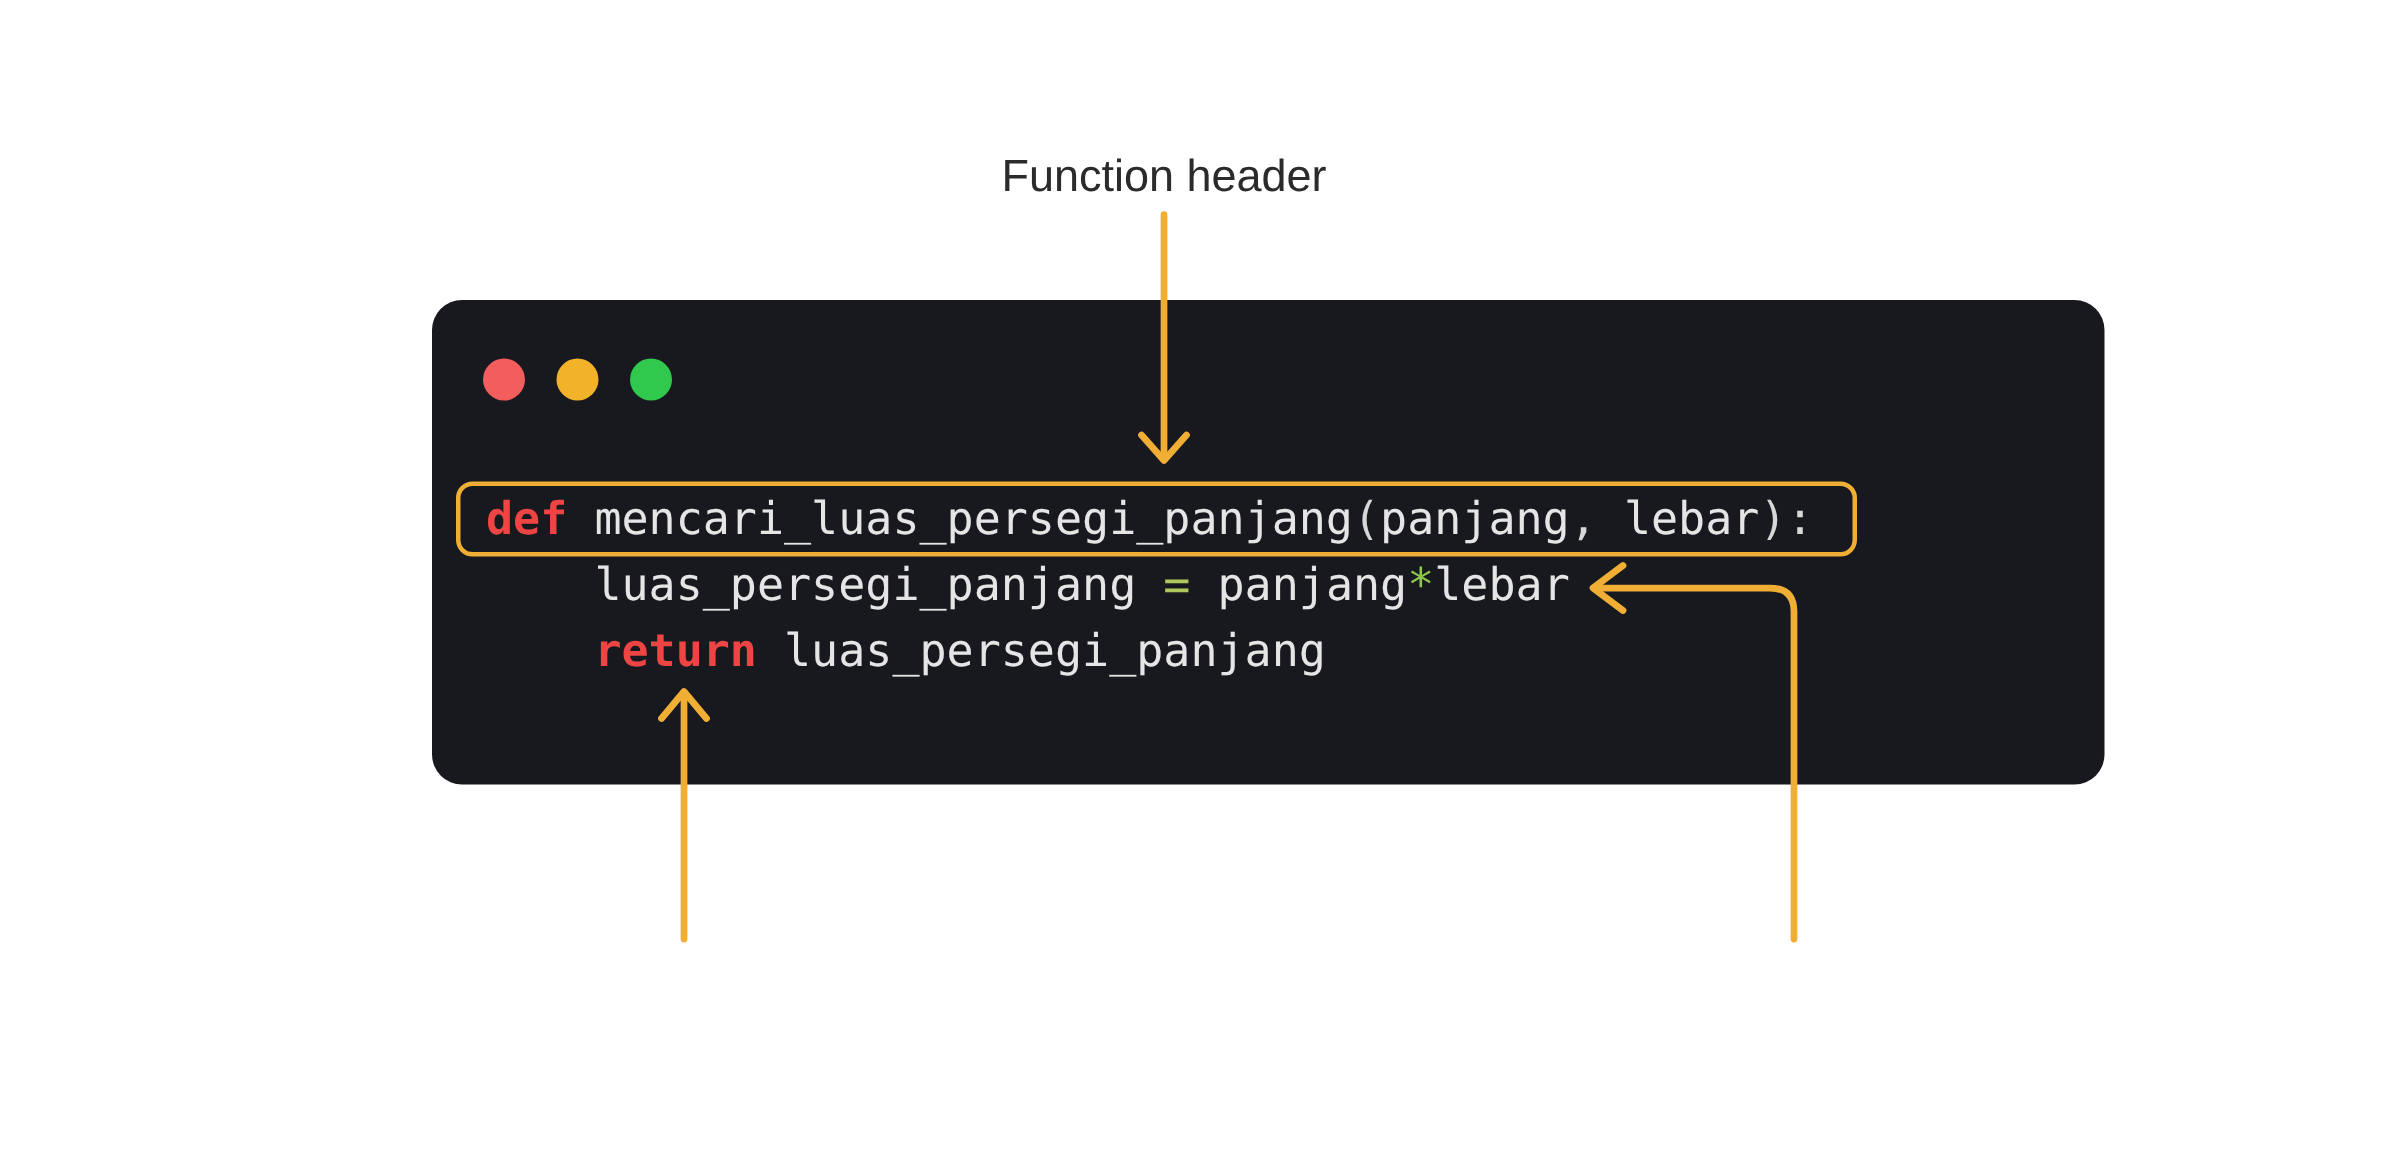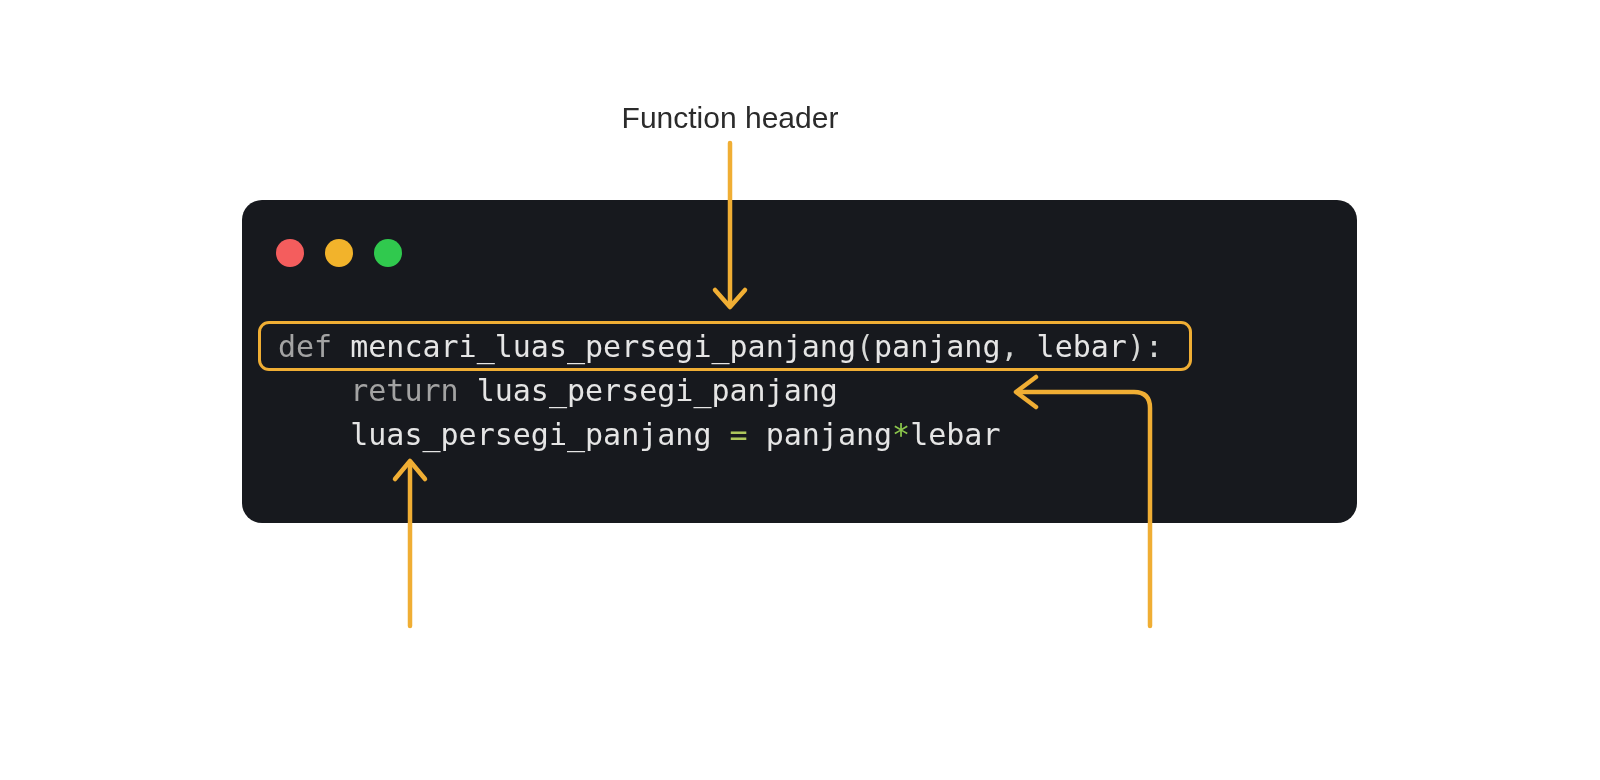--- a/index.html
+++ b/index.html
@@ -2,20 +2,21 @@
 <html><head>
 <meta charset="utf-8">
 <style>
   html,body{margin:0;padding:0;background:#ffffff;}
   .canvas{
     position:relative;
     width:1451px;height:780px;
     background:#ffffff;
     overflow:hidden;
     font-family:"Liberation Sans", sans-serif;
+    margin-left:46px;
   }
   .label{
     position:absolute;
     width:400px;
     text-align:center;
     font-size:30px;
     line-height:36px;
     color:#2b2b2b;
     font-weight:400;
   }
@@ -37,21 +38,21 @@
   .dot.green{background:#30c94e;}
 
   .code{
     position:absolute;
     left:36px;top:125px;
     font-family:"DejaVu Sans Mono", monospace;
     font-size:30px;
     line-height:44px;
   }
   .code-line{white-space:pre;}
-  .tok.kw{color:#a3a3a3;}
+  .tok.kw{color:#ef4444;font-weight:bold;}
   .tok.id{color:#e5e5e5;}
   .tok.pu{color:#d6d8d6;}
   .tok.op{color:#aec75b;}
   .tok.st{color:#8cc74c;}
   .tok.sp{color:#d6d8d6;}
 
   .highlight-box{
     position:absolute;
     left:258px;top:321px;
     width:934px;height:50px;
@@ -83,22 +84,22 @@
 
   <div class="window">
     <div class="dots">
       <span class="dot red"></span>
       <span class="dot yellow"></span>
       <span class="dot green"></span>
     </div>
 
     <div class="code">
       <div class="code-line"><span class="tok kw">def</span><span class="tok sp"> </span><span class="tok id">mencari_luas_persegi_panjang</span><span class="tok pu">(</span><span class="tok id">panjang</span><span class="tok pu">, </span><span class="tok id">lebar</span><span class="tok pu">):</span></div>
+      <div class="code-line"><span class="tok sp">    </span><span class="tok id">luas_persegi_panjang</span><span class="tok sp"> </span><span class="tok op">=</span><span class="tok sp"> </span><span class="tok id">panjang</span><span class="tok st">*</span><span class="tok id">lebar</span></div>
       <div class="code-line"><span class="tok sp">    </span><span class="tok kw">return</span><span class="tok sp"> </span><span class="tok id">luas_persegi_panjang</span></div>
-      <div class="code-line"><span class="tok sp">    </span><span class="tok id">luas_persegi_panjang</span><span class="tok sp"> </span><span class="tok op">=</span><span class="tok sp"> </span><span class="tok id">panjang</span><span class="tok st">*</span><span class="tok id">lebar</span></div>
     </div>
   </div>
 
   <div class="highlight-box"></div>
 
   <svg class="arrows" viewBox="0 0 1600 780" xmlns="http://www.w3.org/2000/svg">
     <g>
       <path d="M 730 143 L 730 306"></path>
       <path d="M 715 290 L 730 307 L 745 290"></path>
     </g>

